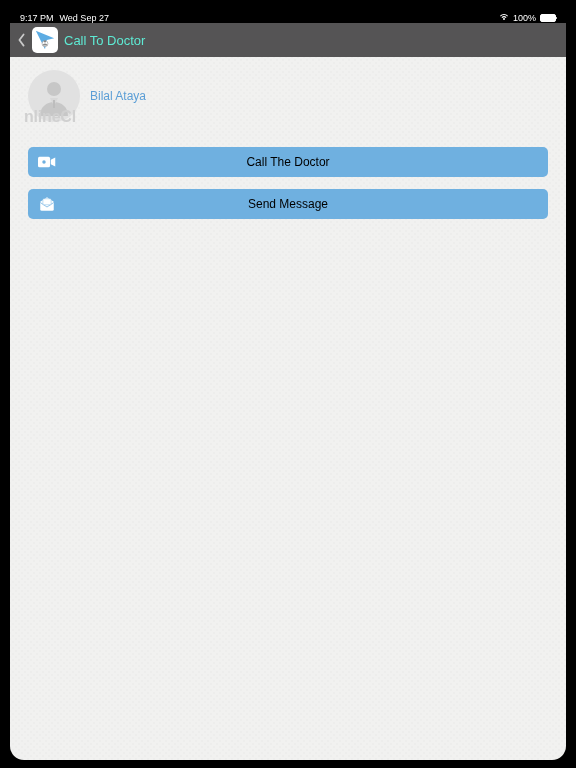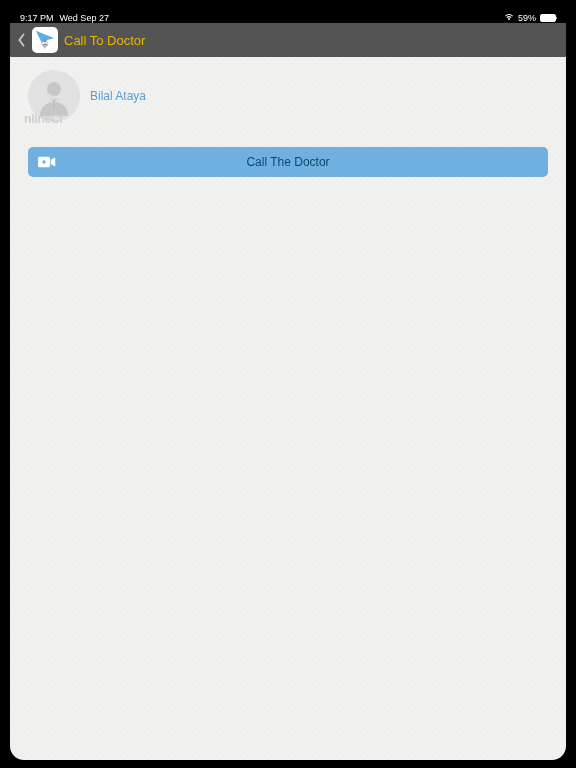--- a/index.html
+++ b/index.html
@@ -62,21 +62,21 @@
   }
   .app-badge {
     width: 26px; height: 26px;
     border-radius: 5px;
     background: #fff;
     position: relative;
     overflow: hidden;
     display:flex;align-items:center;justify-content:center;
   }
   .app-badge svg { width: 22px; height: 22px; }
-  .nav-title { color: #eab308; font-size: 13px; font-weight: 500; }
+  .nav-title { color: #5eead4; font-size: 13px; font-weight: 500; }
 
   
   .content {
     flex: 1;
     background: #f1f1f0;
     background-image:
       radial-gradient(rgba(0,0,0,0.015) 1px, transparent 1px),
       radial-gradient(rgba(0,0,0,0.015) 1px, transparent 1px);
     background-size: 6px 6px, 6px 6px;
     background-position: 0 0, 3px 3px;
@@ -96,35 +96,35 @@
     background: #e1e1e1;
     display:flex;align-items:center;justify-content:center;
     position: relative;
     overflow: hidden;
   }
   .avatar svg { width: 40px; height: 40px; fill:#c0c0c0; }
   .watermark {
     position: absolute;
     left: -4px;
     bottom: -4px;
-    font-size: 12px;
+    font-size: 16px;
     color: #d0d0d0;
     font-weight: 600;
     letter-spacing: -0.2px;
   }
   .doctor-name {
     color: #5b9ed6;
     font-size: 12px;
   }
 
   .buttons { margin-top: 22px; display: flex; flex-direction: column; gap: 12px; }
   .action-btn {
     position: relative;
     background: #6fb0e0;
-    color: #0c4a6e;
+    color: #000000;
     border: none;
     border-radius: 5px;
     height: 30px;
     display: flex;
     align-items: center;
     justify-content: center;
     font-size: 12px;
     cursor: pointer;
     width: 100%;
   }
@@ -147,21 +147,21 @@
       <div class="status-left">
         <span>9:17 PM</span>
         <span>Wed Sep 27</span>
       </div>
       <div class="status-right">
         <span>
           <svg class="wifi-icon" viewBox="0 0 20 16">
               <path fill="#fff" d="M10 14a2 2 0 100-4 2 2 0 000 4zm-5-5.5a7 7 0 0110 0l-1.5 1.5a5 5 0 00-7 0L5 8.5zM2 5.5a11 11 0 0116 0L16.5 7a9 9 0 00-13 0L2 5.5z"></path>
             </svg>
         </span>
-        <span>59%</span>
+        <span>100%</span>
         <span class="battery"></span>
       </div>
     </div>
 
     <div class="nav-bar">
       <span class="back-chevron">
         <svg viewBox="0 0 12 20" width="9" height="14">
             <path fill="none" stroke="#c9c9c9" stroke-width="2.5" stroke-linecap="round" stroke-linejoin="round" d="M9 2 L3 10 L9 18"></path>
           </svg>
       </span>
@@ -199,19 +199,29 @@
           <span class="lead-icon">
             <svg viewBox="0 0 24 16" width="18" height="12">
               <rect x="0" y="1" width="16" height="14" rx="2" fill="#fff"></rect>
               <path d="M17 5 L23 2 V14 L17 11 Z" fill="#fff"></path>
               <circle cx="8" cy="8" r="2.3" fill="#6fb0e0"></circle>
             </svg>
           </span>
           <span>Call The Doctor</span>
         </button>
 
+        <button class="action-btn">
+          <span class="lead-icon">
+            <svg viewBox="0 0 24 18" width="18" height="14">
+              <path d="M3 6 L12 0 L21 6 V16 a2 2 0 0 1 -2 2 H5 a2 2 0 0 1 -2 -2 Z" fill="#fff"></path>
+              <path d="M3 7 L12 13 L21 7" fill="none" stroke="#6fb0e0" stroke-width="1"></path>
+              <rect x="6.5" y="2" width="11" height="8" rx="1" fill="#fff" stroke="#6fb0e0" stroke-width="0.6"></rect>
+            </svg>
+          </span>
+          <span>Send Message</span>
+        </button>
 
       </div>
 
     </div>
 
   </div>
 </div>
 
 </body></html>

